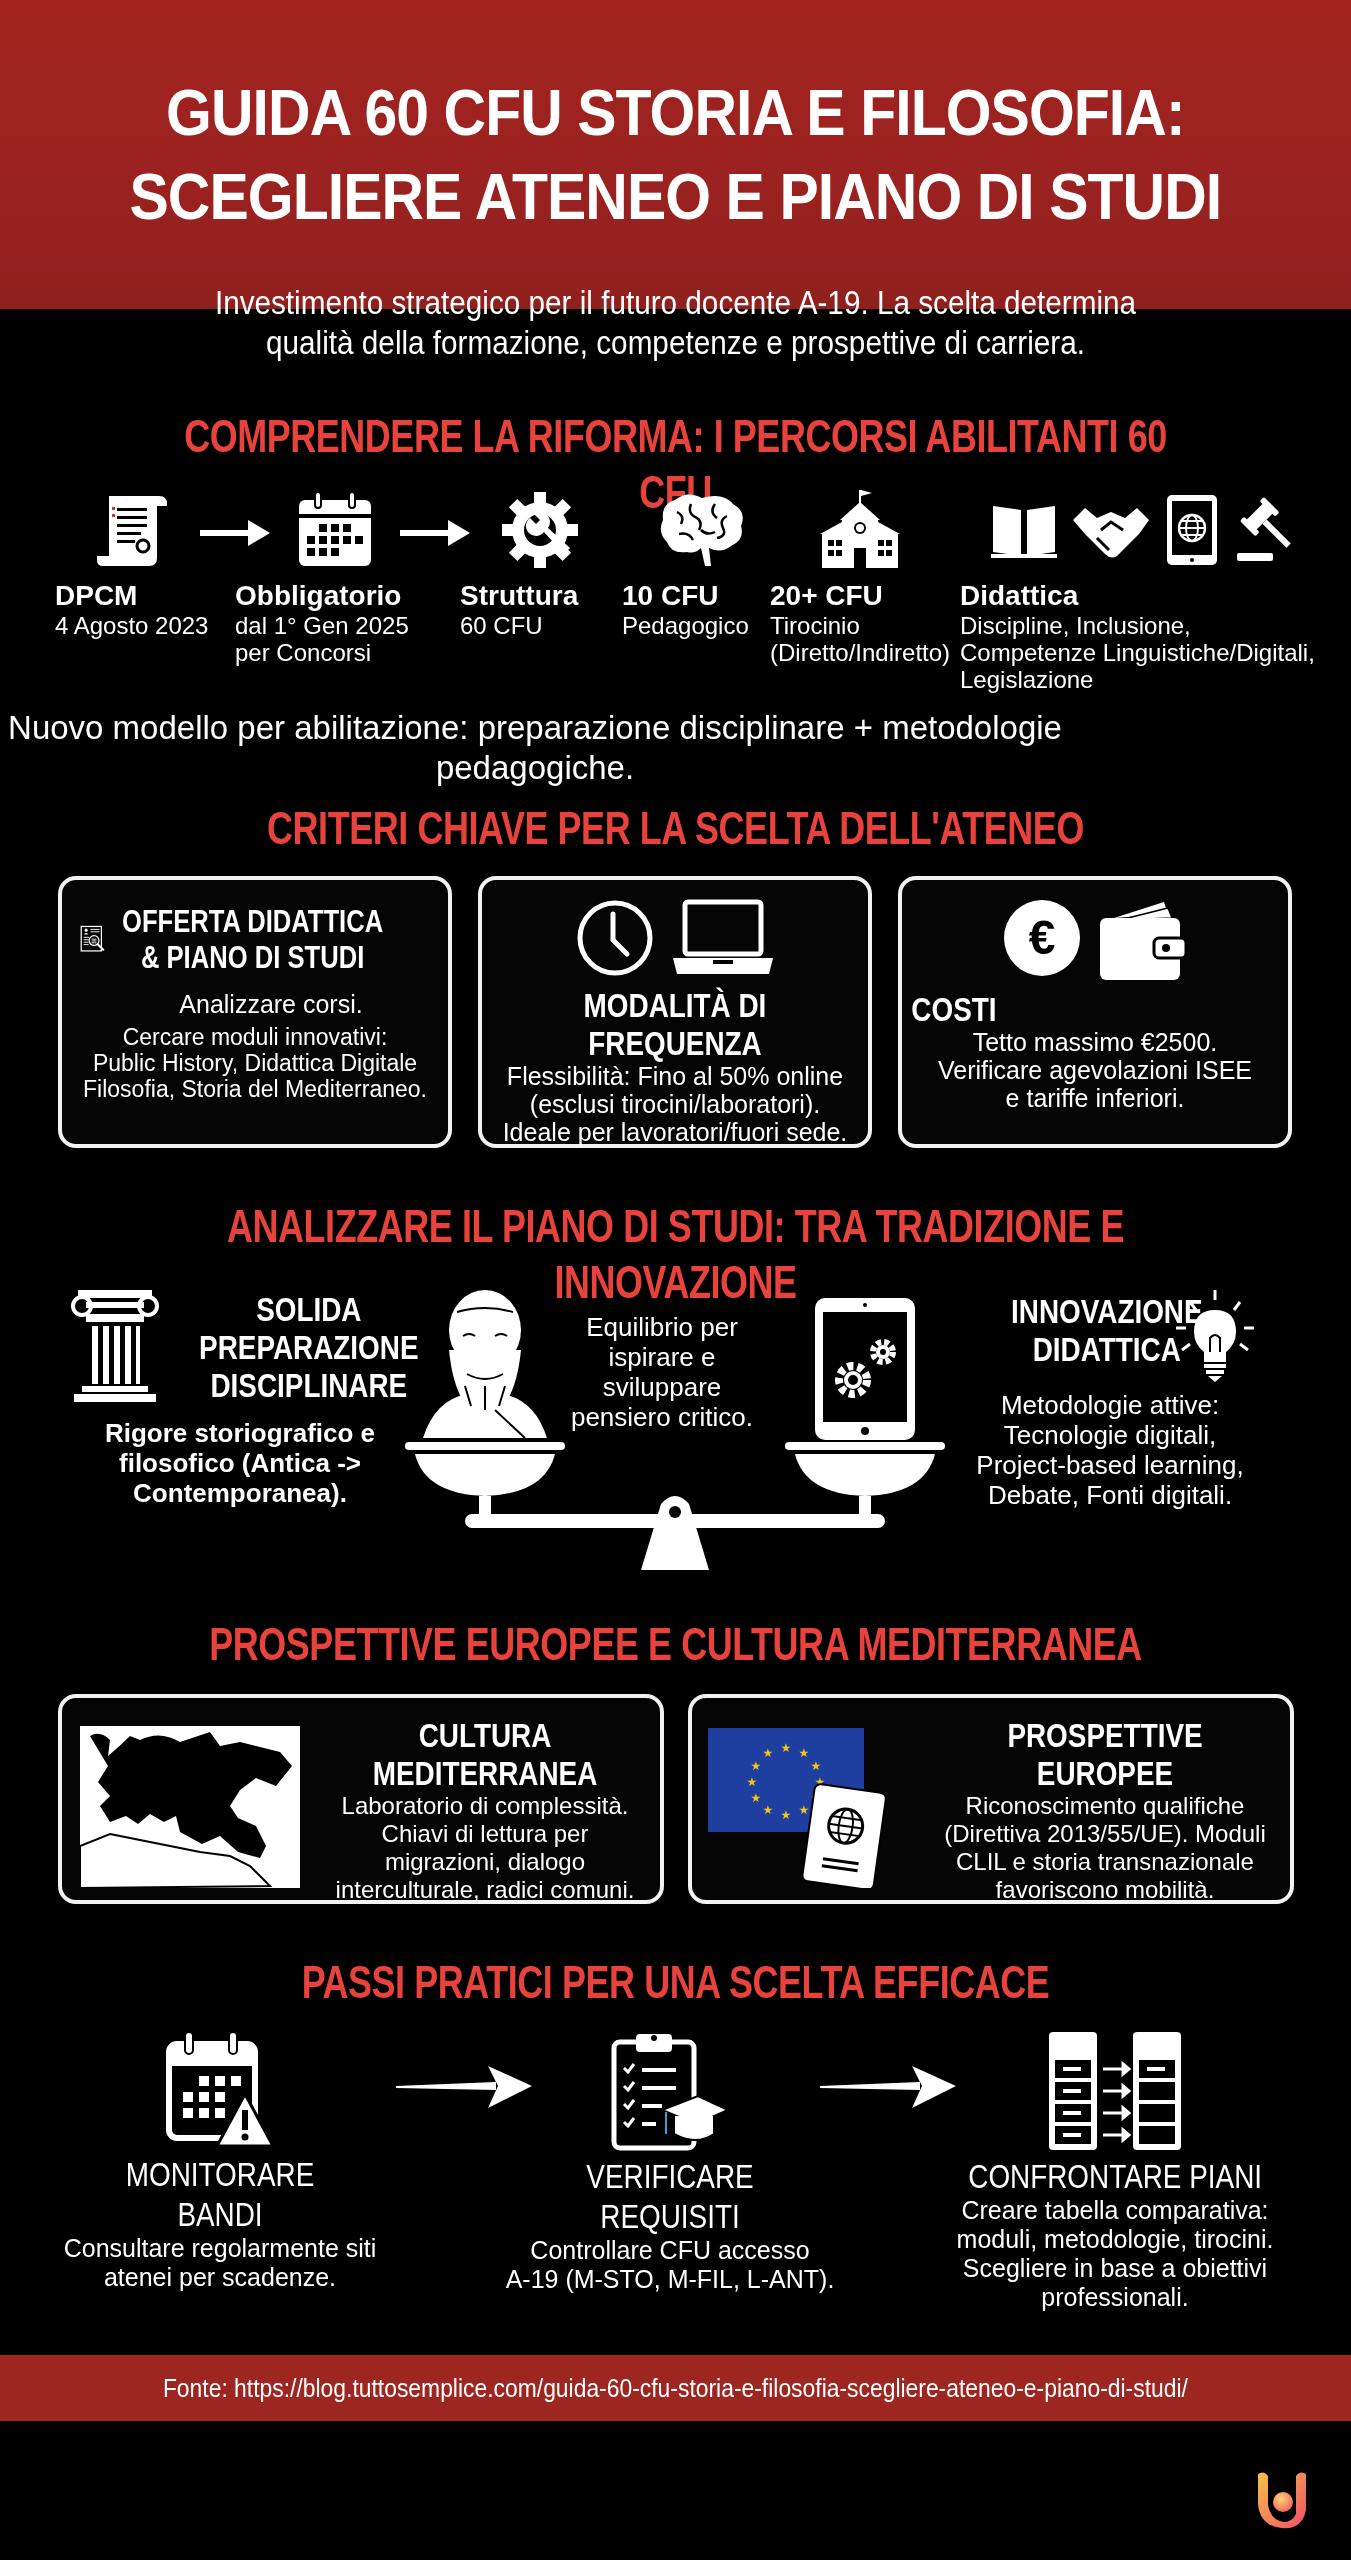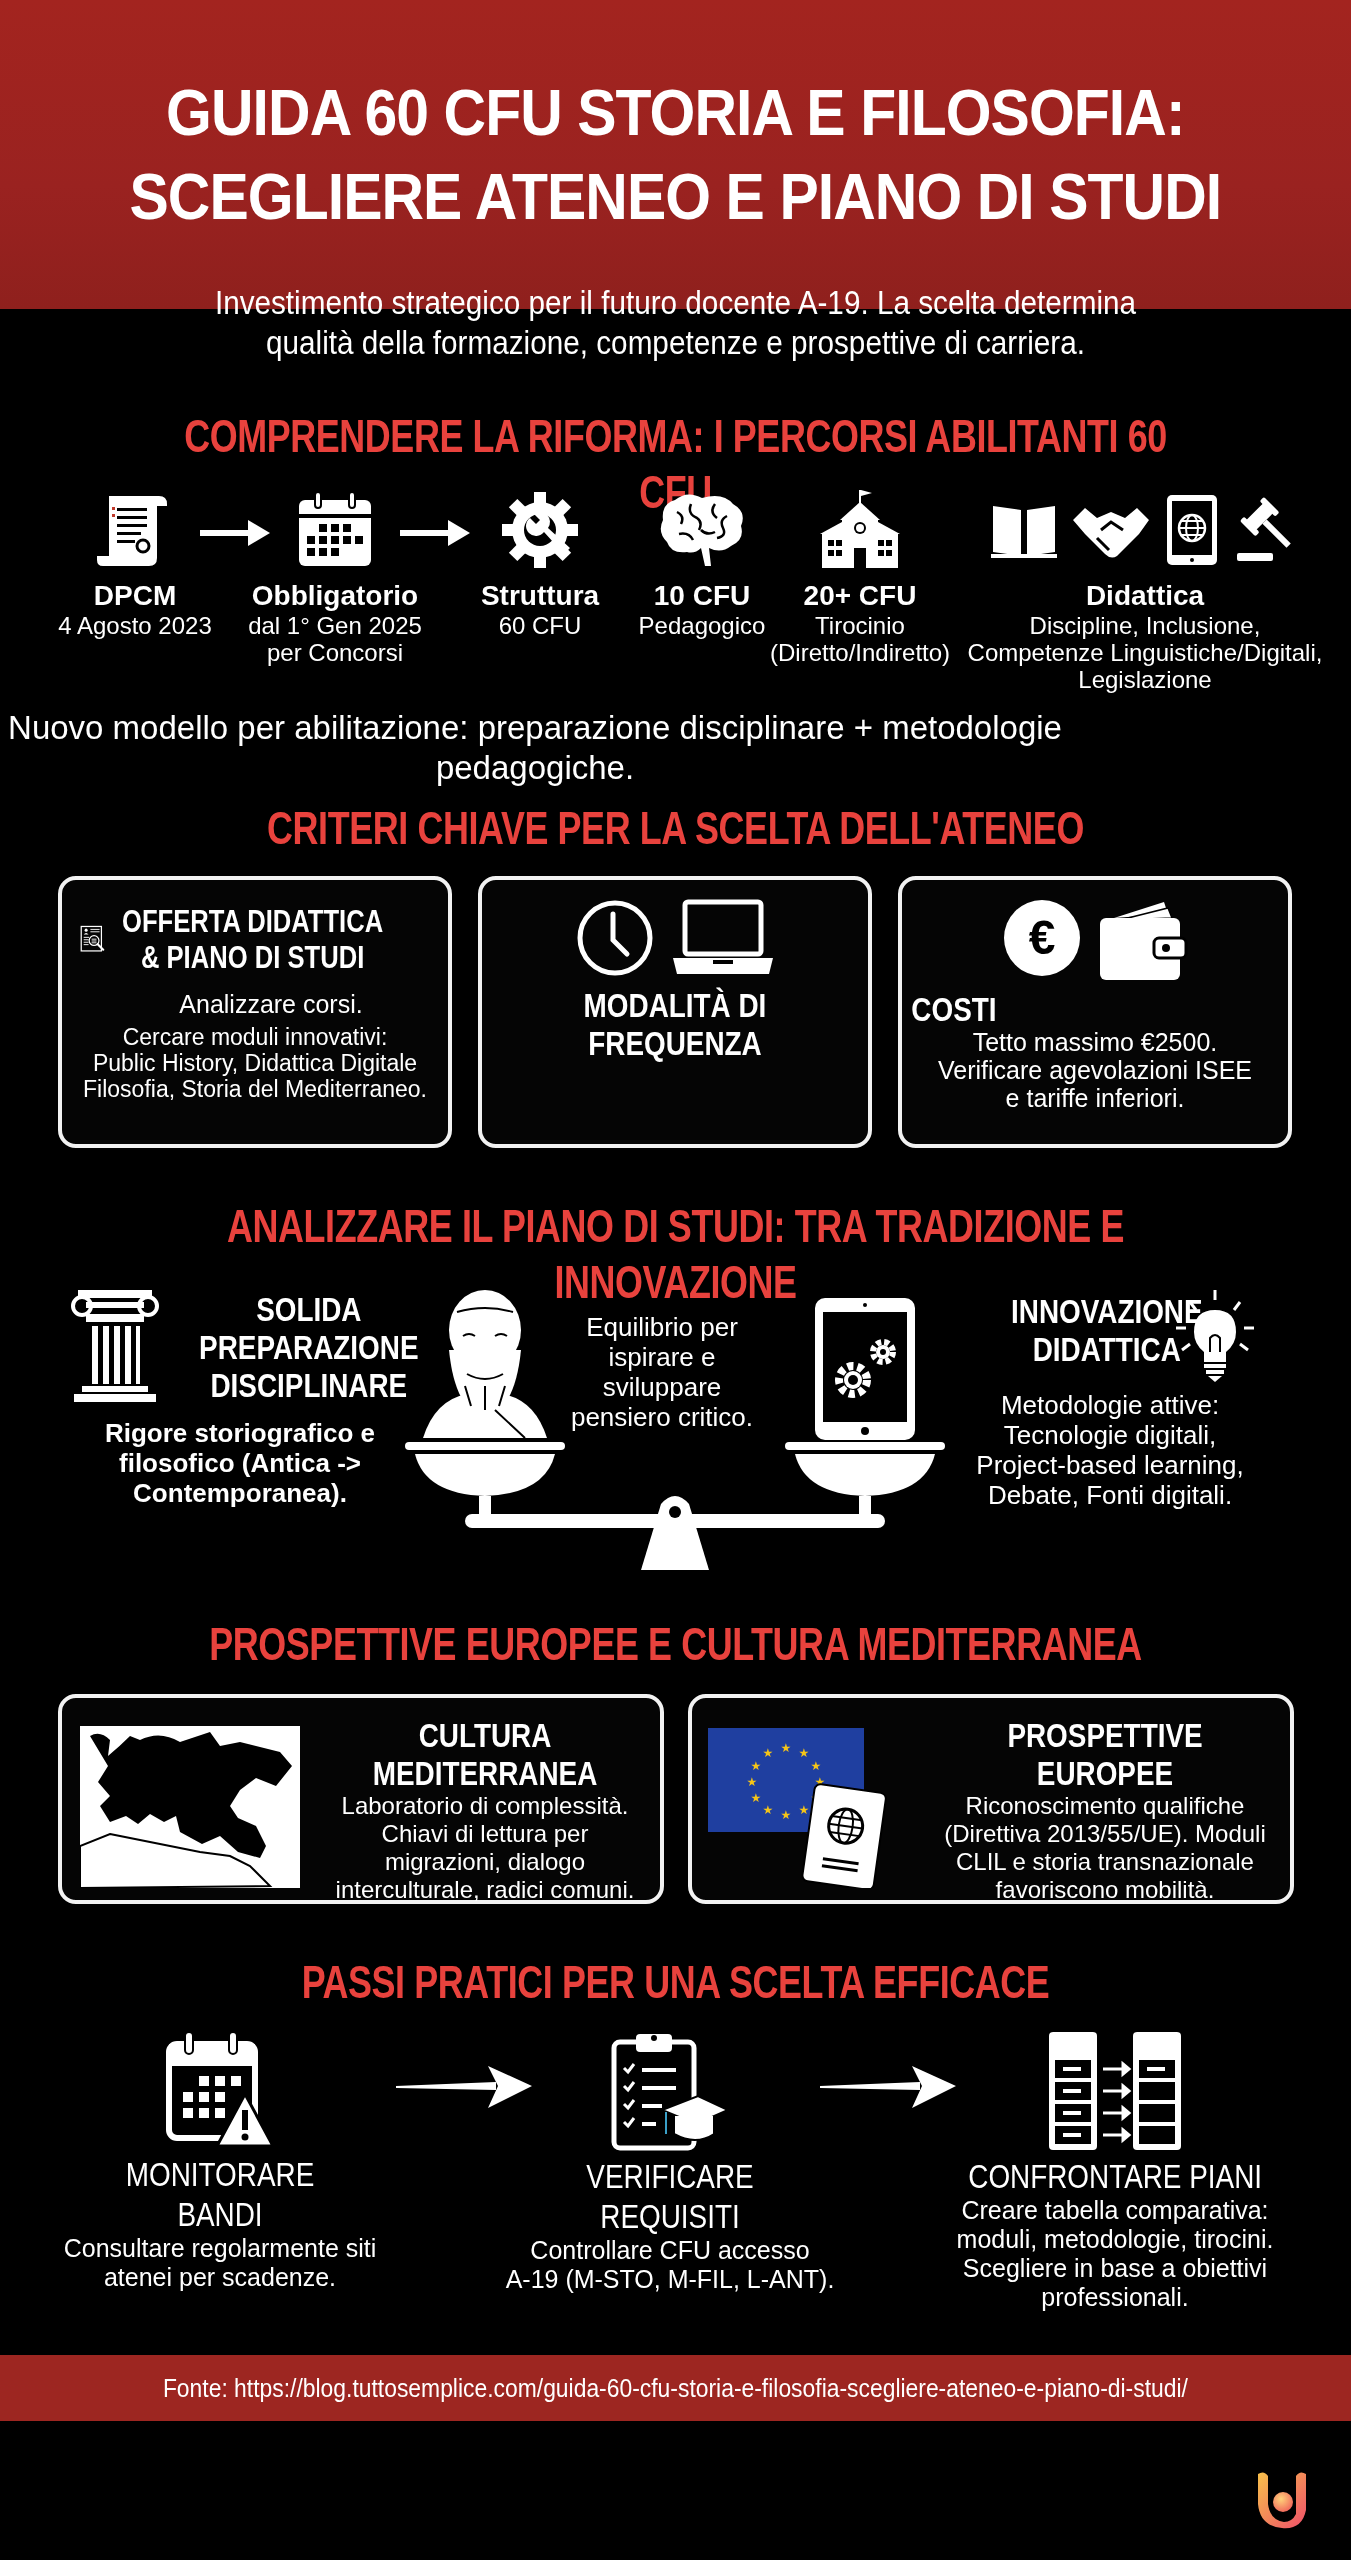--- a/index.html
+++ b/index.html
@@ -24,21 +24,21 @@
 
     .sec-title {
       position: absolute; left: 0; width: 1351px; text-align: center;
       color: #e8423d; font-weight: 700; font-size: 46px; line-height: 56px;
       transform: scaleX(0.78); letter-spacing: -0.5px; text-transform: uppercase;
     }
 
     .cond { transform: scaleX(0.82); transform-origin: center; display: inline-block; }
 
     
-    .reform-item { position: absolute; text-align: center; }
+    .reform-item { position: absolute; }
     .reform-item .icon { margin: 0 auto; display: block; }
     .reform-item .t { font-weight: 700; font-size: 28px; line-height: 32px; margin-top: 10px; }
     .reform-item .s { font-size: 24px; line-height: 27px; }
     .arrow { position: absolute; }
     .reform-note {
       position: absolute; left: 0; top: 708px; width: 1070px; text-align: center;
       font-size: 33px; line-height: 40px;
     }
 
     
@@ -264,20 +264,25 @@
       <circle cx="40" cy="40" r="35" fill="none" stroke="#fff" stroke-width="5"></circle>
       <polyline points="38,16 38,42 52,56" fill="none" stroke="#fff" stroke-width="5" stroke-linecap="round"></polyline>
     </svg>
     <svg width="104" height="80" viewBox="0 0 104 80">
       <rect x="14" y="4" width="76" height="52" rx="3" fill="none" stroke="#fff" stroke-width="5"></rect>
       <path d="M2 60 H102 L98 76 H6 Z" fill="#fff"></path>
         <rect x="42" y="62" width="20" height="4" fill="#000"></rect>
     </svg>
   </div>
   <div class="ct" style="text-align:center; margin-top:8px;"><span class="cond">MODALITÀ DI FREQUENZA</span></div>
+  <div class="cb">
+    <div>Flessibilità: Fino al 50% online</div>
+    <div>(esclusi tirocini/laboratori).</div>
+    <div>Ideale per lavoratori/fuori sede.</div>
+  </div>
 </div>
 
 <div class="card" style="left:898px; top:876px; width:394px; height:272px;">
   <div style="display:flex; justify-content:center; gap:16px; margin-top:18px;">
     <svg width="80" height="80" viewBox="0 0 80 80">
       <circle cx="40" cy="40" r="38" fill="#fff"></circle>
       <text x="40" y="56" text-anchor="middle" font-family="Liberation Sans, sans-serif" font-weight="700" font-size="48" fill="#000">€</text>
     </svg>
     <svg width="90" height="84" viewBox="0 0 90 84">
       <polygon points="16,20 66,4 70,16" fill="#fff"></polygon>

